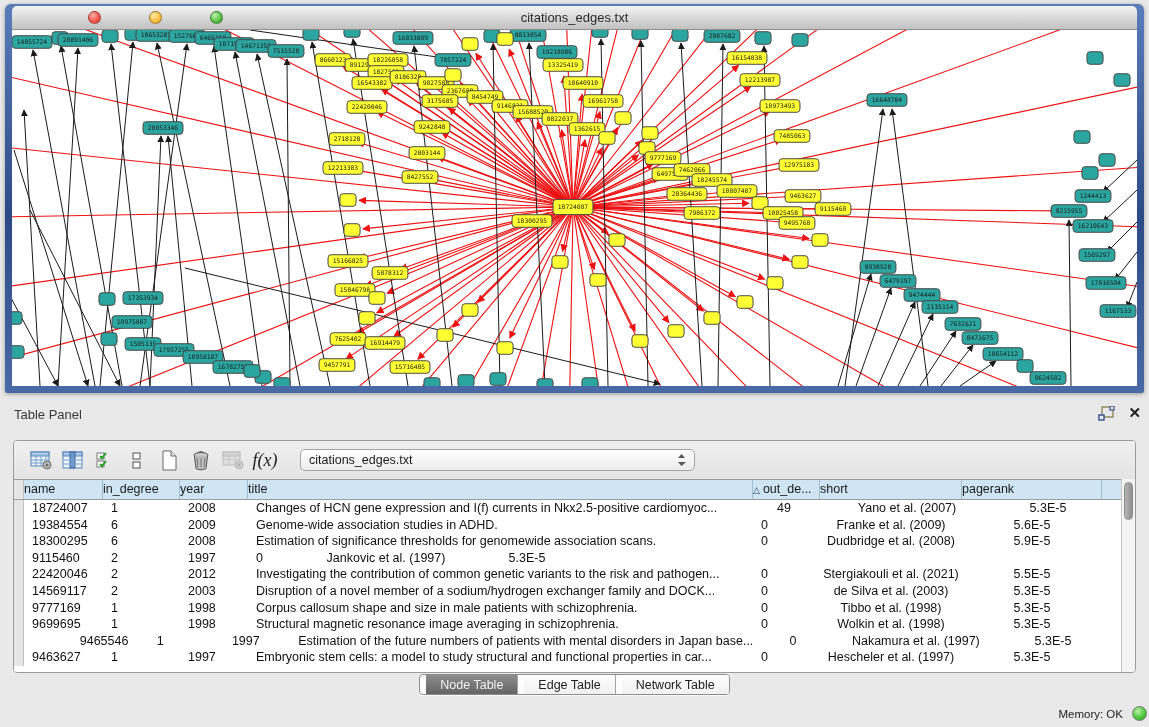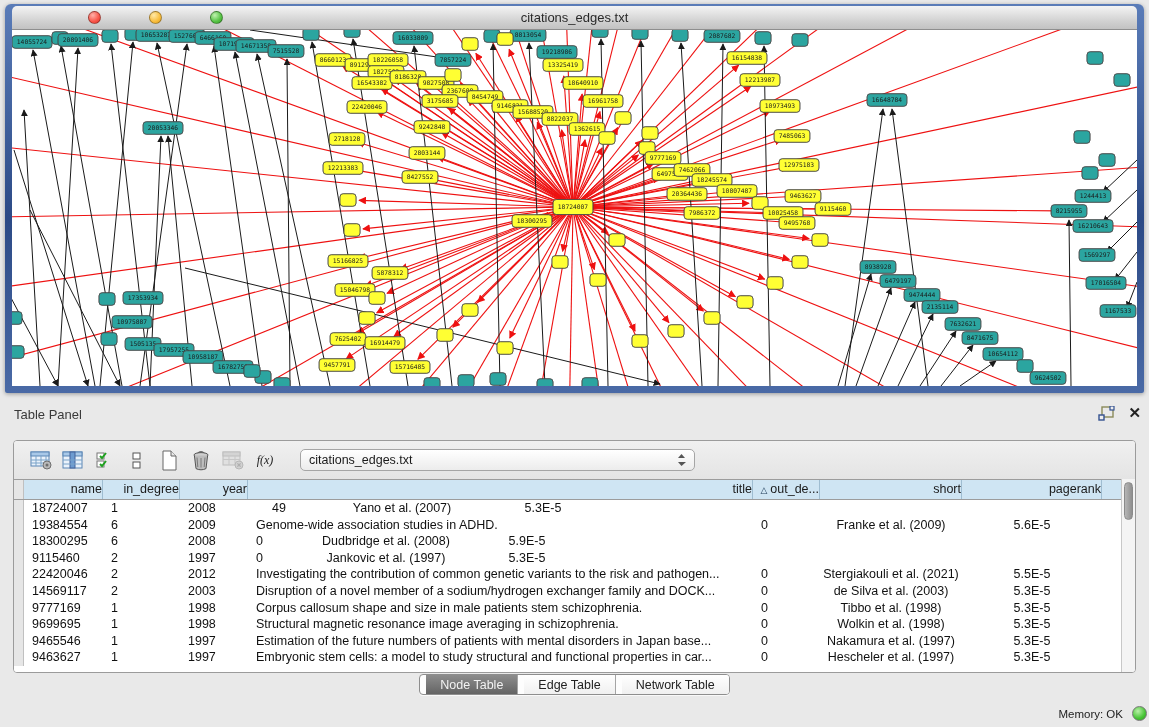--- a/index.html
+++ b/index.html
@@ -25,28 +25,28 @@
   
   #panel-header { position:absolute; left:0; top:398px; width:1149px; height:34px; }
   #panel-header .ptitle { position:absolute; left:14px; top:9px; font-size:13px; color:#3a3a3a; }
   #float-icon { position:absolute; right:34px; top:8px; width:17px; height:16px; cursor:pointer; }
   #close-icon { position:absolute; right:8px; top:6px; font-size:15px; font-weight:bold; color:#222; cursor:pointer; }
 
   #table-box { position:absolute; left:13px; top:440px; width:1123px; height:233px;
     background:#ffffff; border:1px solid #9b9b9b; border-radius:4px; overflow:hidden; }
   #toolbar { height:38px; background:linear-gradient(180deg,#f0f0f0,#e4e4e4); display:flex; align-items:center; padding-left:12px; }
   .tbtn { width:30px; height:26px; display:flex; align-items:center; justify-content:center; margin-right:2px; cursor:pointer; }
-  .fx { font-family:"Liberation Serif",serif; font-style:italic; font-size:12px; color:#222; }
+  .fx { font-family:"Liberation Serif",serif; font-style:italic; font-size:18px; color:#222; }
   #source-select { width:395px; height:22px; margin-left:18px; background:linear-gradient(180deg,#ffffff,#ececec);
     border:1px solid #a5a5a5; border-radius:5px; display:flex; align-items:center; padding:0 8px; font-size:12.5px; color:#1a1a1a; cursor:pointer; }
   #source-select .lbl { flex:1; }
 
   #grid { position:absolute; left:0; top:38px; right:14px; bottom:0; overflow:hidden; background:#fff; }
   #ghead { display:flex; height:21px; background:#cfe5f3; border-top:1px solid #9c9c9c; border-bottom:1px solid #9c9c9c; }
-  .th { font-size:12.5px; color:#1a1a1a; text-align:right; line-height:19px; border-right:1px solid #9fbdd1; overflow:hidden; white-space:nowrap; cursor:pointer; }
+  .th { font-size:12.5px; color:#1a1a1a; text-align:left; line-height:19px; border-right:1px solid #9fbdd1; overflow:hidden; white-space:nowrap; cursor:pointer; }
   .th .sort { font-size:9px; color:#23405c; margin-right:3px; }
   .rowhdr { width:10px; background:#e6e6e6; border-right:1px solid #c0c0c0; }
   .gr { display:flex; height:16.6px; background:#fff; cursor:default; }
   .td { font-size:12.5px; color:#111; line-height:16.6px; white-space:nowrap; overflow:hidden; padding:0 0 0 8px; }
   .td.c { text-align:center; padding:0; }
   #vscroll { position:absolute; right:0; top:38px; bottom:0; width:14px; background:#f4f4f4; border-left:1px solid #c8c8c8; }
   #vthumb { position:absolute; left:2px; top:3px; width:9px; height:38px; border-radius:5px;
     background:linear-gradient(90deg,#b6b6b6,#8f8f8f); border:1px solid #8a8a8a; }
 
   
@@ -556,39 +556,41 @@
         <div class="th" style="width: 67px;"><span class="sort">△</span><span>out_de...</span></div>
         <div class="th" style="width: 142px;"><span>short</span></div>
         <div class="th" style="width: 140px;"><span>pagerank</span></div>
       </div>
     <div id="gbody">
         <div class="gr">
           <div class="rowhdr"></div>
           <div class="td" style="width: 79px;">18724007</div>
           <div class="td" style="width: 77px;">1</div>
           <div class="td" style="width: 68px;">2008</div>
+          <div class="td" style="width: 505px;">Changes of HCN gene expression and I(f) currents in Nkx2.5-positive cardiomyoc...</div>
           <div class="td" style="width: 67px; margin-left: 16px;">49</div>
           <div class="td c" style="width: 142px;">Yano et al. (2007)</div>
           <div class="td c" style="width: 140px;">5.3E-5</div>
         </div>
         <div class="gr">
           <div class="rowhdr"></div>
           <div class="td" style="width: 79px;">19384554</div>
           <div class="td" style="width: 77px;">6</div>
           <div class="td" style="width: 68px;">2009</div>
           <div class="td" style="width: 505px;">Genome-wide association studies in ADHD.</div>
           <div class="td" style="width: 67px;">0</div>
           <div class="td c" style="width: 142px;">Franke et al. (2009)</div>
           <div class="td c" style="width: 140px;">5.6E-5</div>
         </div>
         <div class="gr">
           <div class="rowhdr"></div>
           <div class="td" style="width: 79px;">18300295</div>
           <div class="td" style="width: 77px;">6</div>
           <div class="td" style="width: 68px;">2008</div>
+          <div class="td" style="width: 505px;">Estimation of significance thresholds for genomewide association scans.</div>
           <div class="td" style="width: 67px;">0</div>
           <div class="td c" style="width: 142px;">Dudbridge et al. (2008)</div>
           <div class="td c" style="width: 140px;">5.9E-5</div>
         </div>
         <div class="gr">
           <div class="rowhdr"></div>
           <div class="td" style="width: 79px;">9115460</div>
           <div class="td" style="width: 77px;">2</div>
           <div class="td" style="width: 68px;">1997</div>
           <div class="td" style="width: 67px;">0</div>
@@ -613,38 +615,38 @@
           <div class="td" style="width: 505px;">Disruption of a novel member of a sodium/hydrogen exchanger family and DOCK...</div>
           <div class="td" style="width: 67px;">0</div>
           <div class="td c" style="width: 142px;">de Silva et al. (2003)</div>
           <div class="td c" style="width: 140px;">5.3E-5</div>
         </div>
         <div class="gr">
           <div class="rowhdr"></div>
           <div class="td" style="width: 79px;">9777169</div>
           <div class="td" style="width: 77px;">1</div>
           <div class="td" style="width: 68px;">1998</div>
-          <div class="td" style="width: 505px;">Corpus callosum shape and size in male patients stem schizophrenia.</div>
+          <div class="td" style="width: 505px;">Corpus callosum shape and size in male patients with schizophrenia.</div>
           <div class="td" style="width: 67px;">0</div>
           <div class="td c" style="width: 142px;">Tibbo et al. (1998)</div>
           <div class="td c" style="width: 140px;">5.3E-5</div>
         </div>
         <div class="gr">
           <div class="rowhdr"></div>
           <div class="td" style="width: 79px;">9699695</div>
           <div class="td" style="width: 77px;">1</div>
           <div class="td" style="width: 68px;">1998</div>
           <div class="td" style="width: 505px;">Structural magnetic resonance image averaging in schizophrenia.</div>
           <div class="td" style="width: 67px;">0</div>
           <div class="td c" style="width: 142px;">Wolkin et al. (1998)</div>
           <div class="td c" style="width: 140px;">5.3E-5</div>
         </div>
         <div class="gr">
           <div class="rowhdr"></div>
-          <div class="td" style="width: 79px;">9465546</div>
+          <div class="td" style="width: 79px; margin-left: 48px;">9465546</div>
           <div class="td" style="width: 77px;">1</div>
           <div class="td" style="width: 68px;">1997</div>
           <div class="td" style="width: 505px;">Estimation of the future numbers of patients with mental disorders in Japan base...</div>
           <div class="td" style="width: 67px;">0</div>
           <div class="td c" style="width: 142px;">Nakamura et al. (1997)</div>
           <div class="td c" style="width: 140px;">5.3E-5</div>
         </div>
         <div class="gr">
           <div class="rowhdr"></div>
           <div class="td" style="width: 79px;">9463627</div>

